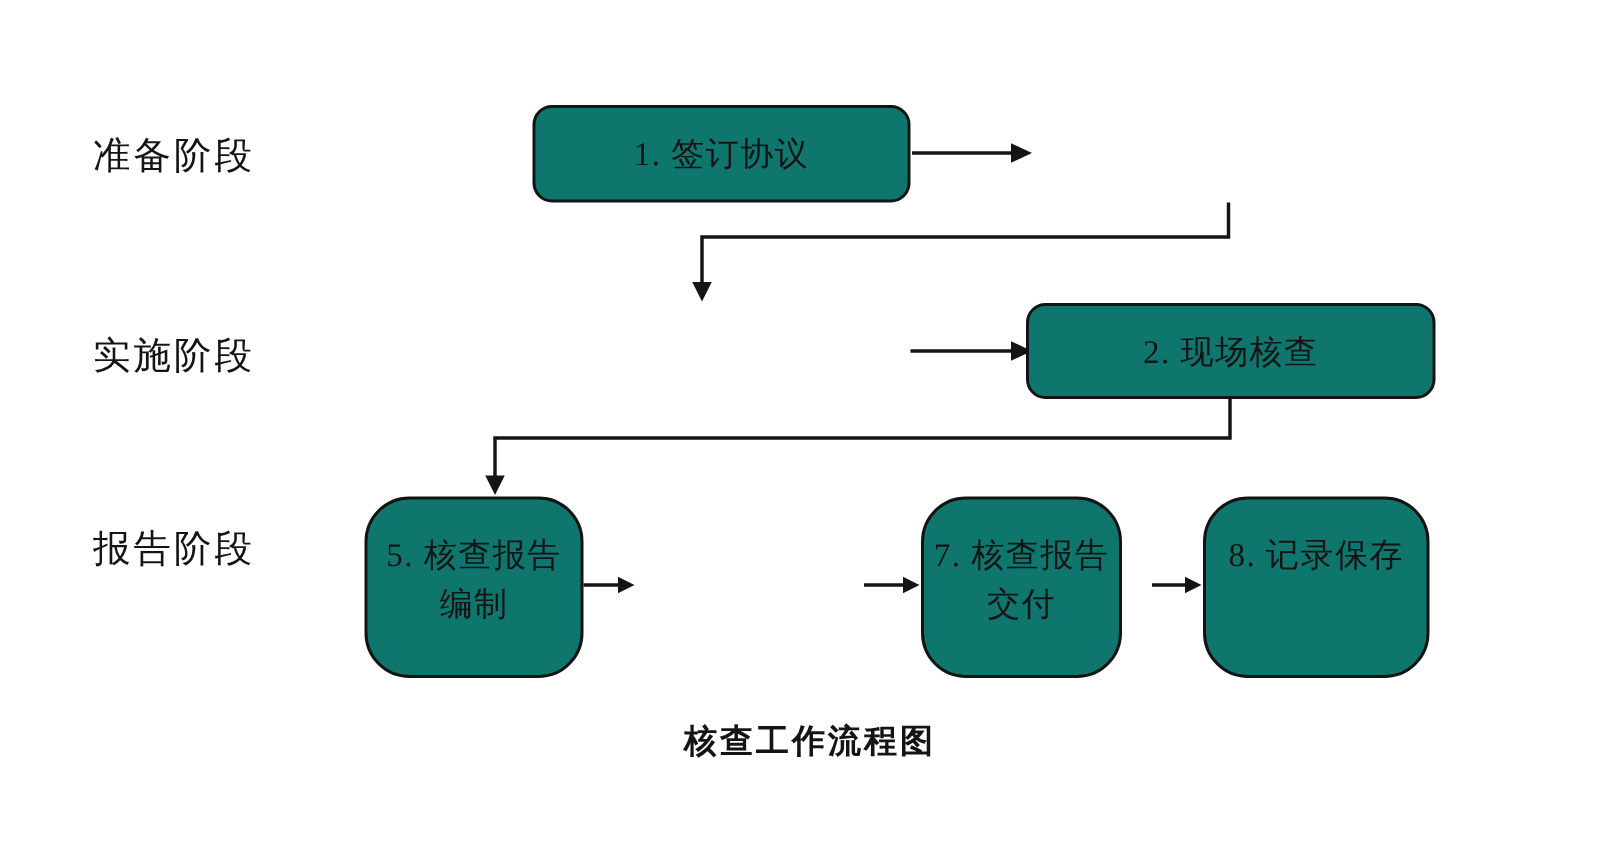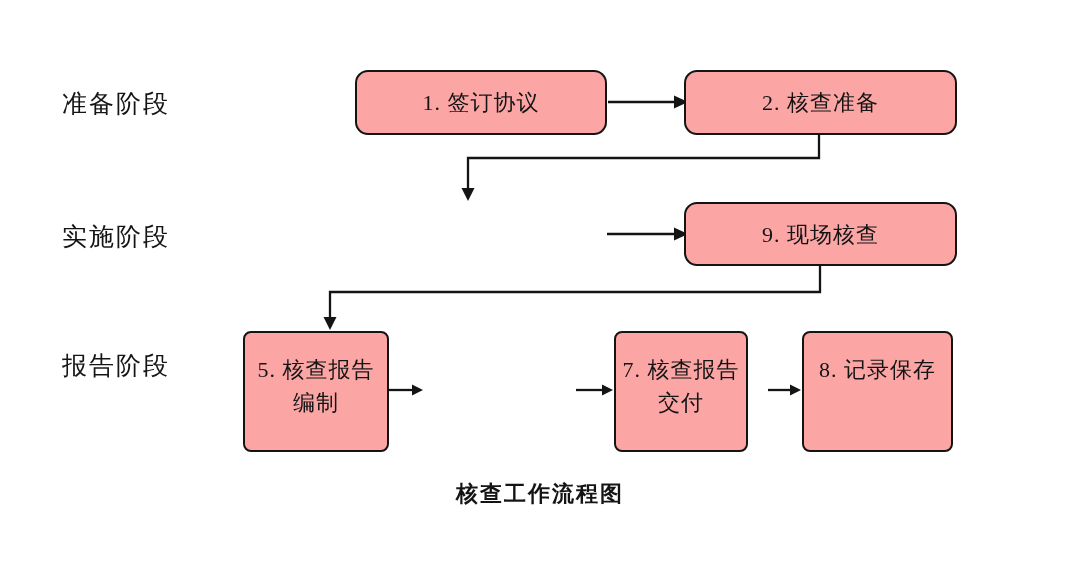--- a/index.html
+++ b/index.html
@@ -27,32 +27,32 @@
     width: 120px;
     font-size: 25px;
     letter-spacing: 2px;
     white-space: nowrap;
   }
   .fbox {
     position: absolute;
     box-sizing: border-box;
     border: 2.5px solid #141414;
     border-radius: 13px;
-    background: #fca5a5;
+    background: #0f766e;
     display: flex;
     align-items: center;
     justify-content: center;
     font-size: 22px;
     letter-spacing: 1px;
     text-align: center;
     line-height: 33px;
     white-space: pre-line;
   }
   .fbox.tall {
-    border-radius: 8px;
+    border-radius: 30px;
     align-items: flex-start;
     padding-top: 20px;
   }
   .diagram-title {
     position: absolute;
     left: 0;
     top: 479px;
     width: 1080px;
     text-align: center;
     font-size: 22px;
@@ -91,23 +91,22 @@
       <polygon points="613,390 602,384.5 602,395.5"></polygon>
       <polygon points="801,390 790,384.5 790,395.5"></polygon>
     </g>
   </svg>
 
   <div class="phase-label" style="top:87px">准备阶段</div>
   <div class="phase-label" style="top:349px">报告阶段</div>
   <div class="phase-label" style="top:220px">实施阶段</div>
 
   <div class="fbox" style="left:355px; top:70px; width:252px; height:65px">1. 签订协议</div>
-  <div class="fbox" style="left:684px; top:70px; width:273px; height:65px">2. 核查准备</div>
 
-  <div class="fbox" style="left:684px; top:202px; width:273px; height:64px">9. 现场核查</div>
+  <div class="fbox" style="left:684px; top:202px; width:273px; height:64px">2. 现场核查</div>
 
   <div class="fbox tall" style="left:243px; top:331px; width:146px; height:121px">5. 核查报告
 编制</div>
   <div class="fbox tall" style="left:614px; top:331px; width:134px; height:121px">7. 核查报告
 交付</div>
   <div class="fbox tall" style="left:802px; top:331px; width:151px; height:121px">8. 记录保存</div>
 
   <div class="diagram-title">核查工作流程图</div>
 
 </div>

